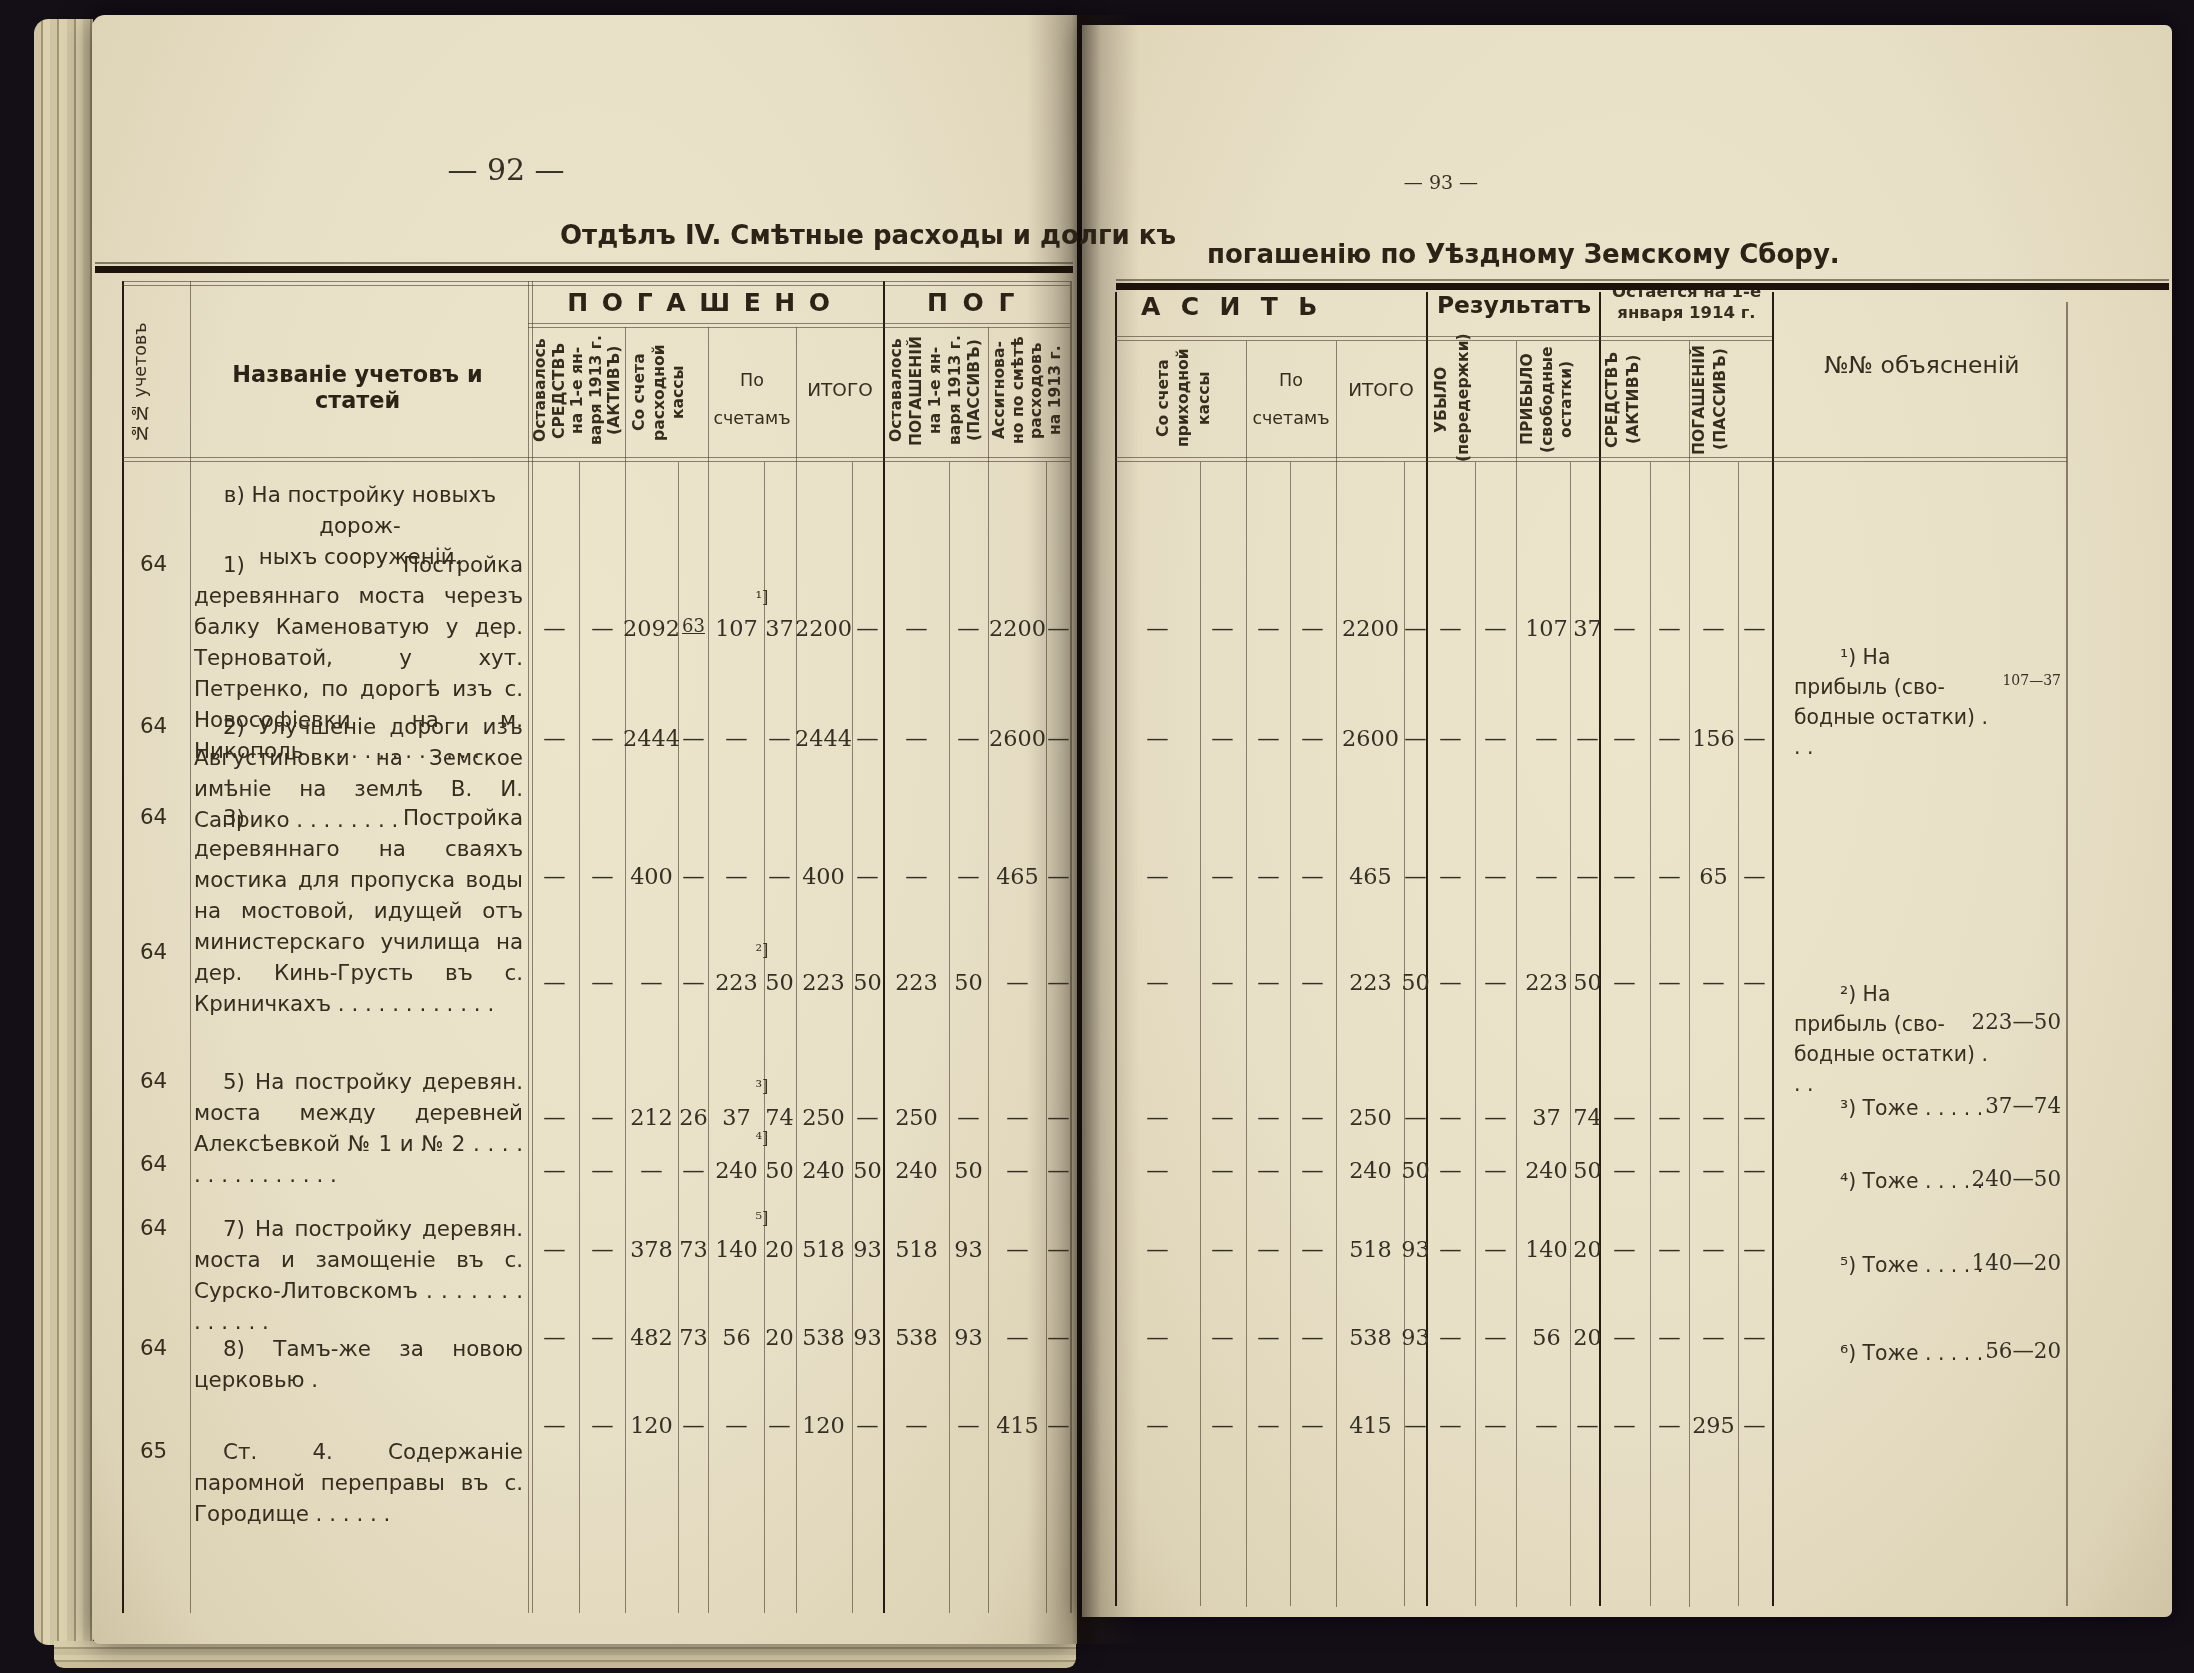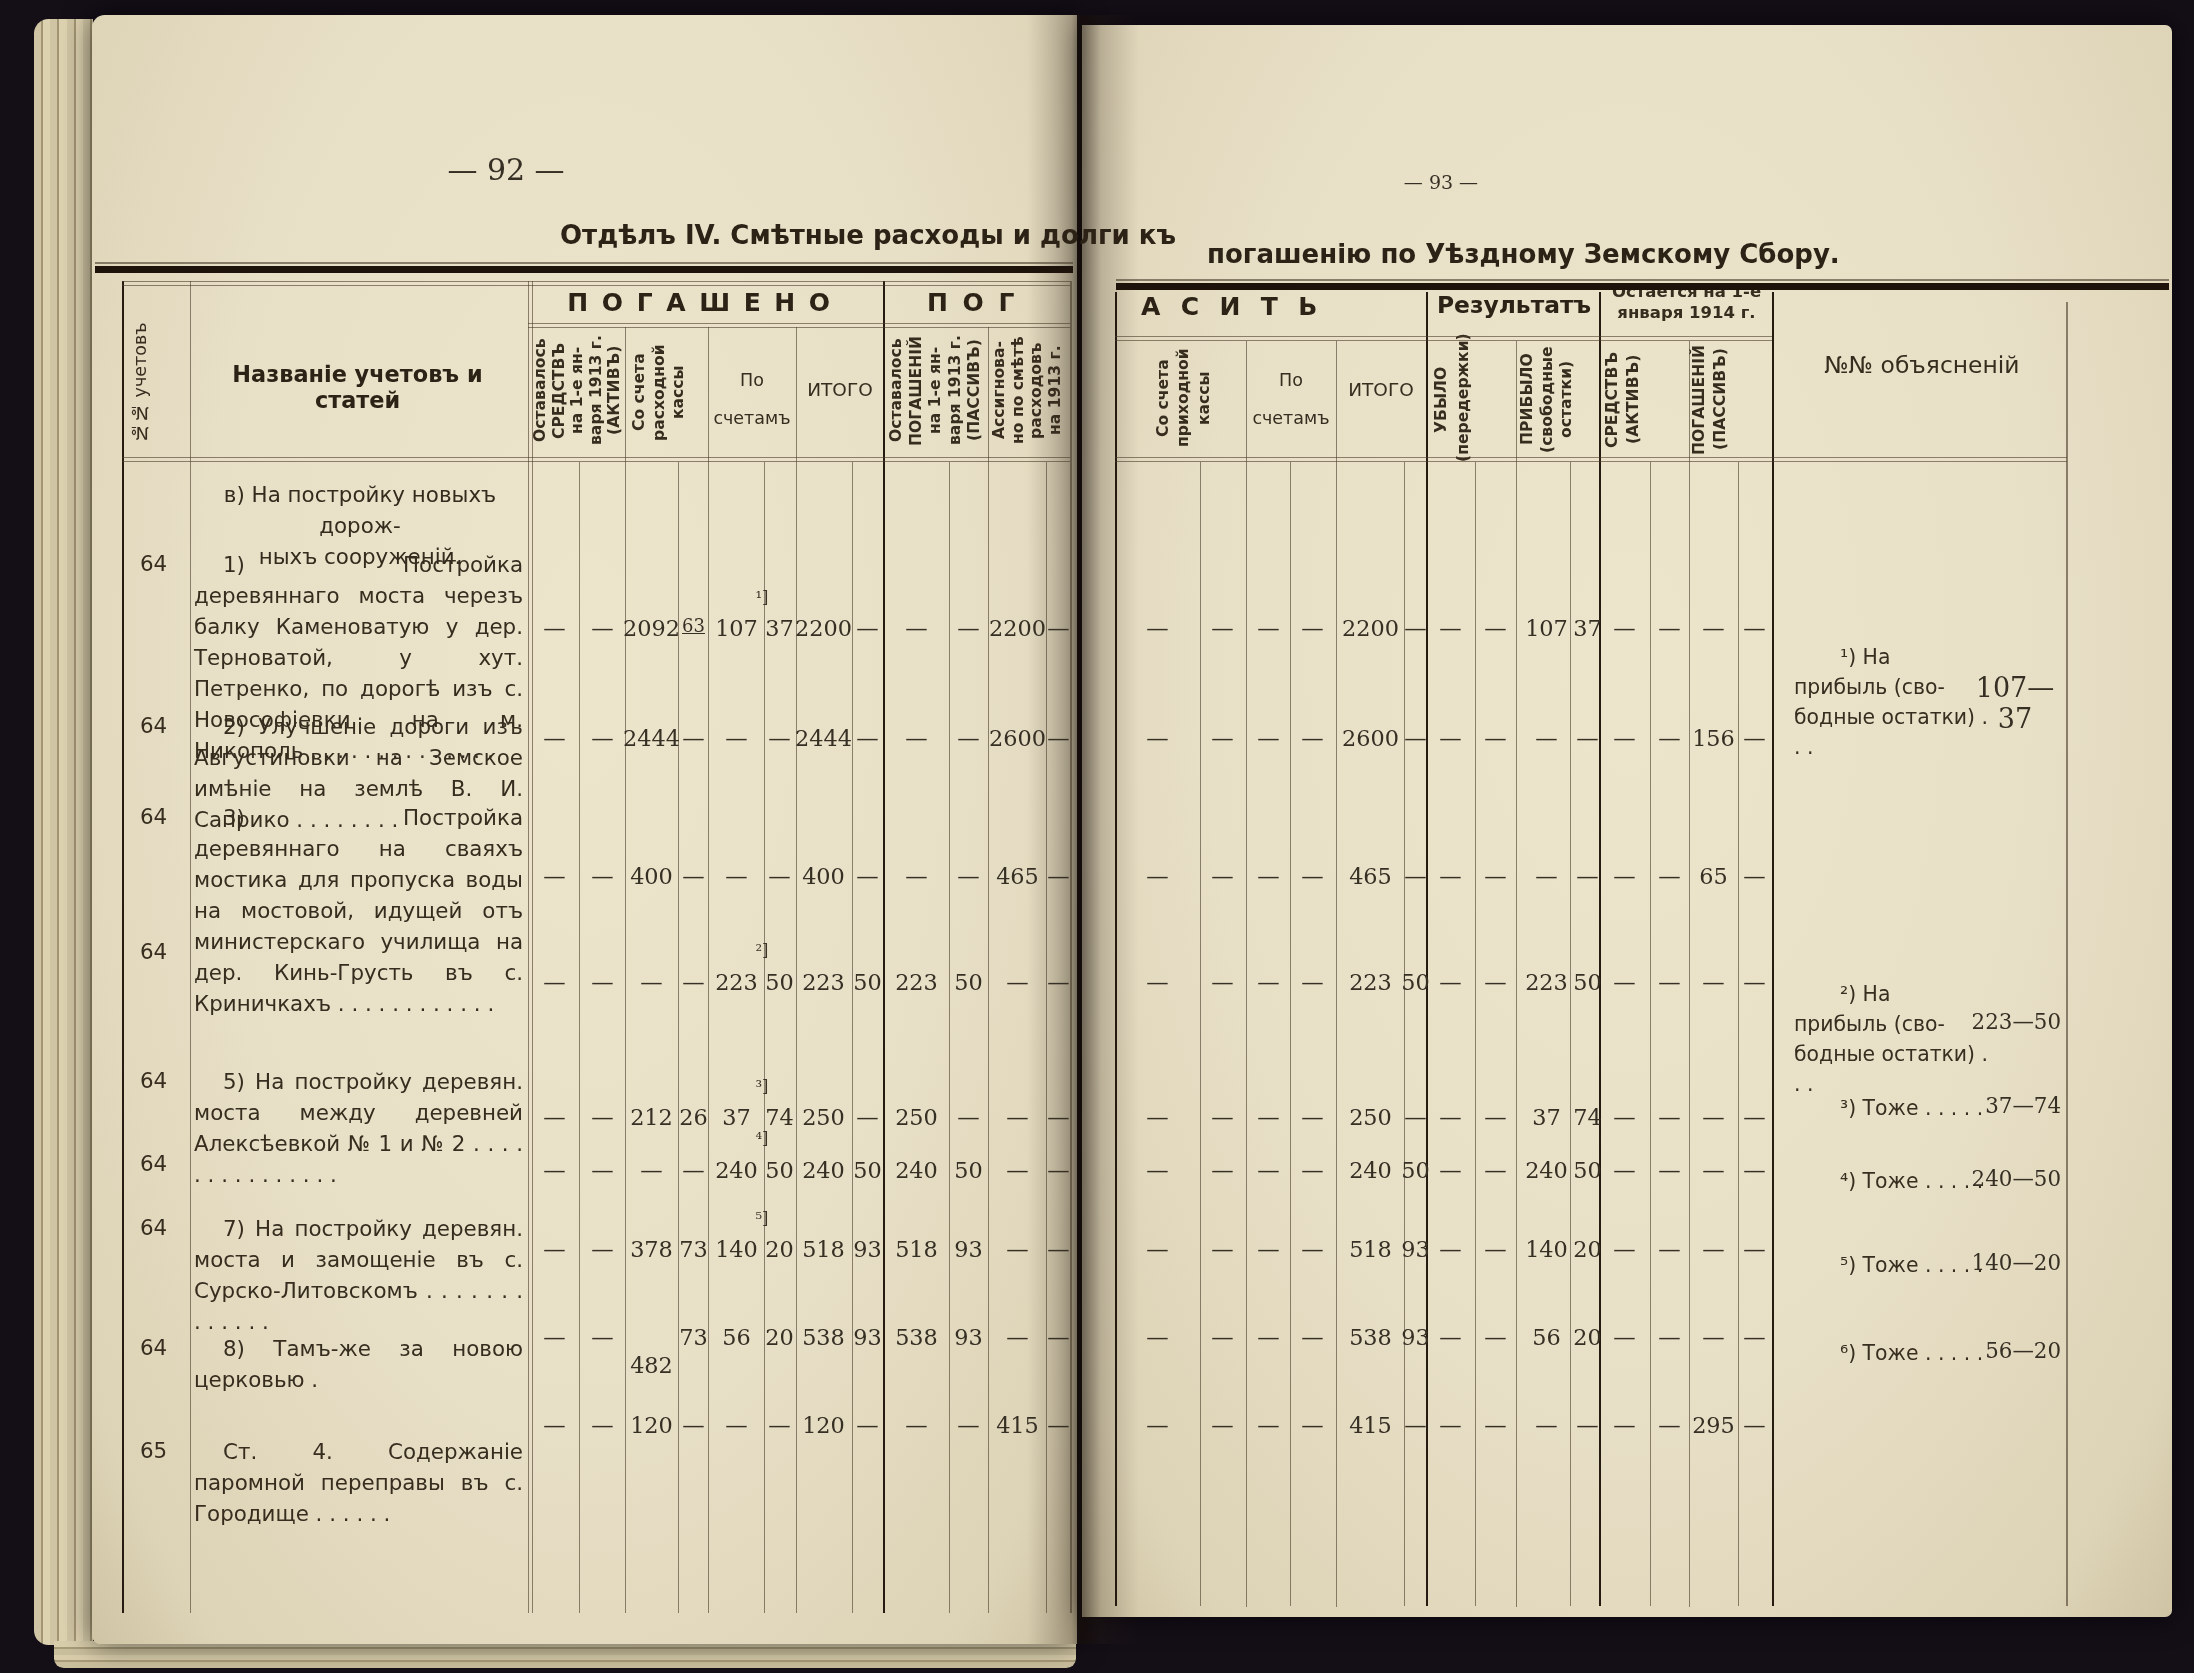--- a/index.html
+++ b/index.html
@@ -161,21 +161,21 @@
       <div class="num" style="position: absolute; left: 1454px; top: 615px; width: 83px; font-size: 22.4px;">—</div>
       <div class="num" style="position: absolute; left: 1505px; top: 615px; width: 83px; font-size: 22.4px;">107</div>
       <div class="num" style="position: absolute; left: 1546px; top: 615px; width: 83px; font-size: 22.4px;">37</div>
       <div class="num" style="position: absolute; left: 1583px; top: 615px; width: 83px; font-size: 22.4px;">—</div>
       <div class="num" style="position: absolute; left: 1628px; top: 615px; width: 83px; font-size: 22.4px;">—</div>
       <div class="num" style="position: absolute; left: 1672px; top: 615px; width: 83px; font-size: 22.4px;">—</div>
       <div class="num" style="position: absolute; left: 1713px; top: 615px; width: 83px; font-size: 22.4px;">—</div>
       <div style="position: absolute; left: 1794px; top: 642px; width: 273px;">
         <div class="exp-text" style="position: absolute; left: 0px; top: 0px; width: 195px;">¹) На прибыль (сво-
 бодные остатки) . . .</div>
-        <div class="num" style="position: absolute; left: 175px; top: 30px; width: 92px; text-align: center; font-size: 27px;">107—37</div>
+        <div class="num" style="position: absolute; left: 175px; top: 30px; width: 92px; text-align: right; font-size: 14px;">107—37</div>
       </div>
       <div style="position: absolute; left: 128px; top: 713px; width: 51px; text-align: center; font-size: 21.4px; color: rgb(54, 45, 31);">64</div>
       <div class="row-label" style="position: absolute; left: 194px; top: 711px; width: 329px; text-indent: 29px;">2) Улучшеніе дороги изъ Августиновки на Земское имѣніе на землѣ В. И. Саприко . . . . . . . .</div>
       <div class="num" style="position: absolute; left: 513px; top: 725px; width: 83px; font-size: 22.4px;">—</div>
       <div class="num" style="position: absolute; left: 561px; top: 725px; width: 83px; font-size: 22.4px;">—</div>
       <div class="num" style="position: absolute; left: 610px; top: 725px; width: 83px; font-size: 22.4px;">2444</div>
       <div class="num" style="position: absolute; left: 652px; top: 725px; width: 83px; font-size: 22.4px;">—</div>
       <div class="num" style="position: absolute; left: 695px; top: 725px; width: 83px; font-size: 22.4px;">—</div>
       <div class="num" style="position: absolute; left: 738px; top: 725px; width: 83px; font-size: 22.4px;">—</div>
       <div class="num" style="position: absolute; left: 782px; top: 725px; width: 83px; font-size: 22.4px;">2444</div>
@@ -354,21 +354,21 @@
       <div class="num" style="position: absolute; left: 1672px; top: 1236px; width: 83px; font-size: 22.4px;">—</div>
       <div class="num" style="position: absolute; left: 1713px; top: 1236px; width: 83px; font-size: 22.4px;">—</div>
       <div style="position: absolute; left: 1794px; top: 1250px; width: 273px;">
         <div class="exp-text" style="position: absolute; left: 0px; top: 0px; width: 195px;">⁵) Тоже . . . . .</div>
         <div class="num" style="position: absolute; left: 175px; top: 0px; width: 92px; text-align: right; font-size: 21.4px;">140—20</div>
       </div>
       <div style="position: absolute; left: 128px; top: 1335px; width: 51px; text-align: center; font-size: 21.4px; color: rgb(54, 45, 31);">64</div>
       <div class="row-label" style="position: absolute; left: 194px; top: 1333px; width: 329px; text-indent: 29px;">8) Тамъ-же за новою церковью .</div>
       <div class="num" style="position: absolute; left: 513px; top: 1324px; width: 83px; font-size: 22.4px;">—</div>
       <div class="num" style="position: absolute; left: 561px; top: 1324px; width: 83px; font-size: 22.4px;">—</div>
-      <div class="num" style="position: absolute; left: 610px; top: 1352px; width: 83px; font-size: 22.4px;">482</div>
+      <div class="num" style="position: absolute; left: 610px; top: 1324px; width: 83px; font-size: 22.4px;">482</div>
       <div class="num" style="position: absolute; left: 652px; top: 1324px; width: 83px; font-size: 22.4px;">73</div>
       <div class="num" style="position: absolute; left: 695px; top: 1324px; width: 83px; font-size: 22.4px;">56</div>
       <div class="num" style="position: absolute; left: 738px; top: 1324px; width: 83px; font-size: 22.4px;">20</div>
       <div class="num" style="position: absolute; left: 782px; top: 1324px; width: 83px; font-size: 22.4px;">538</div>
       <div class="num" style="position: absolute; left: 826px; top: 1324px; width: 83px; font-size: 22.4px;">93</div>
       <div class="num" style="position: absolute; left: 875px; top: 1324px; width: 83px; font-size: 22.4px;">538</div>
       <div class="num" style="position: absolute; left: 927px; top: 1324px; width: 83px; font-size: 22.4px;">93</div>
       <div class="num" style="position: absolute; left: 976px; top: 1324px; width: 83px; font-size: 22.4px;">—</div>
       <div class="num" style="position: absolute; left: 1017px; top: 1324px; width: 83px; font-size: 22.4px;">—</div>
       <div class="num" style="position: absolute; left: 1116px; top: 1324px; width: 83px; font-size: 22.4px;">—</div>

